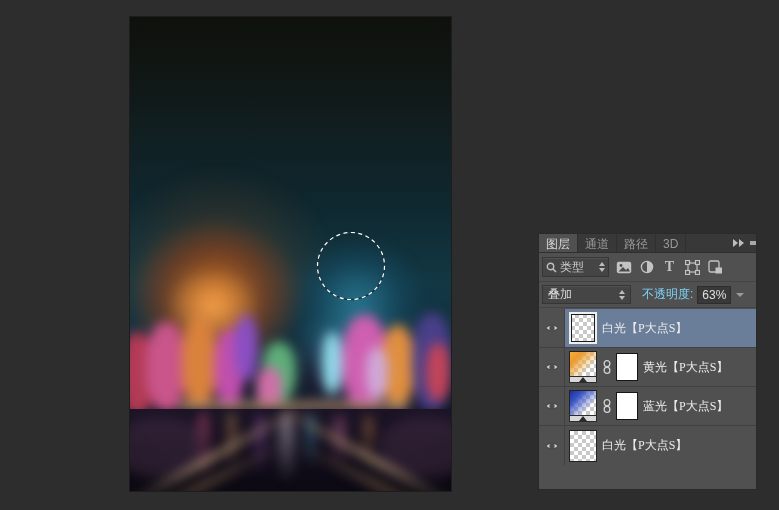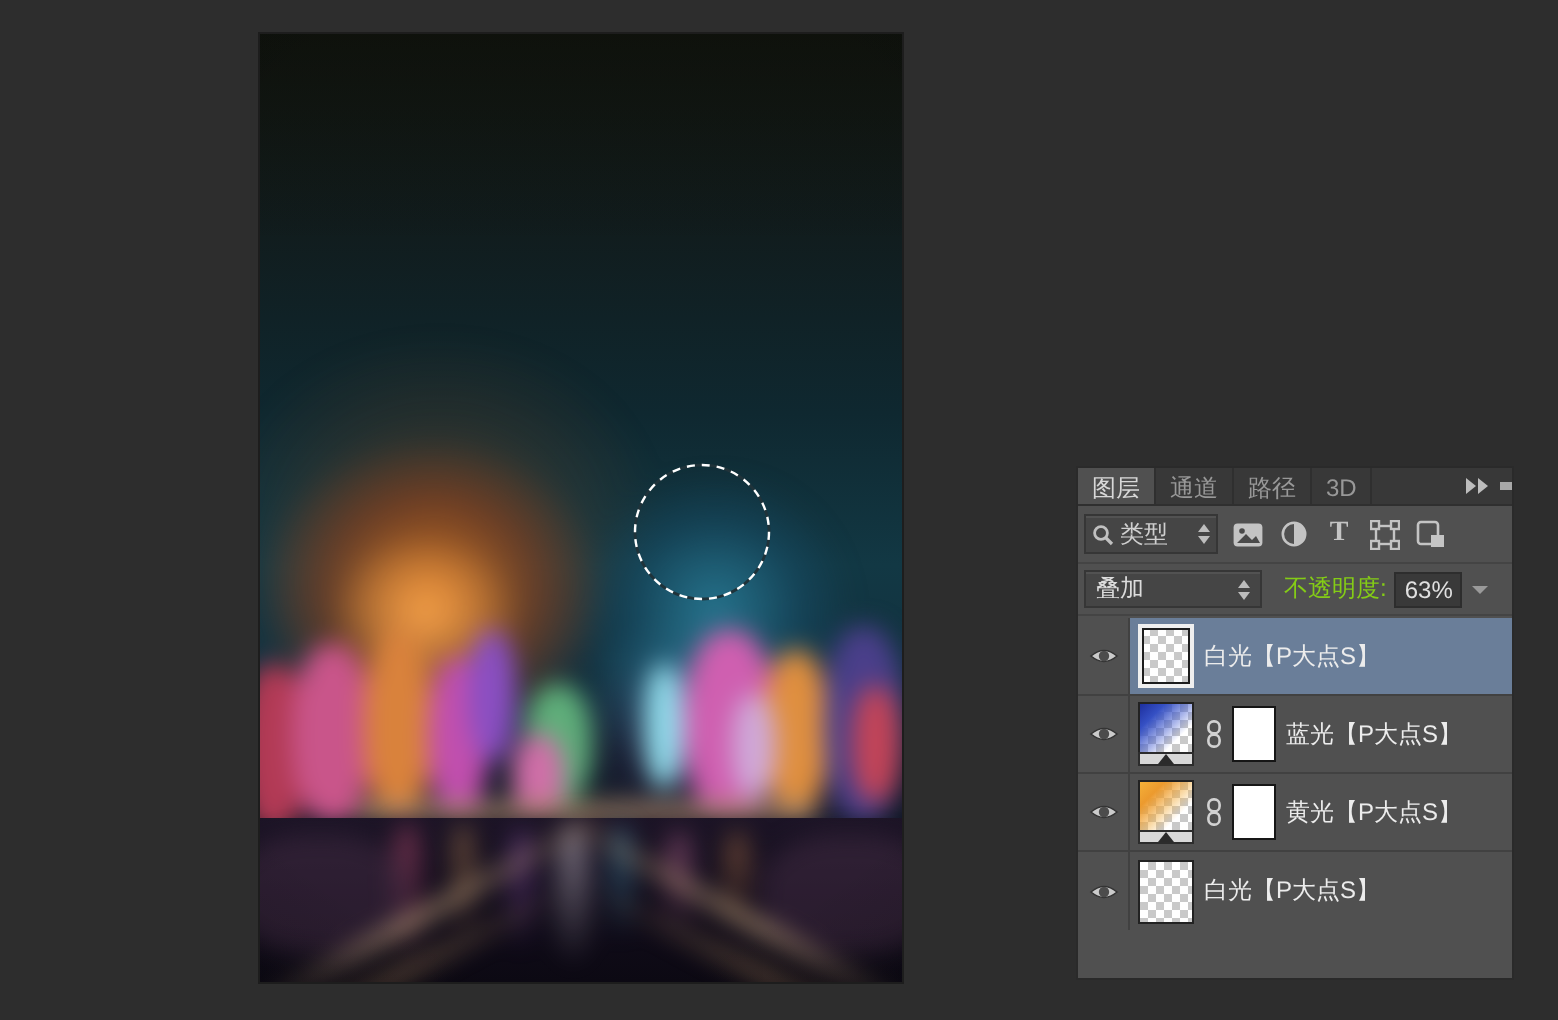--- a/index.html
+++ b/index.html
@@ -31,30 +31,30 @@
   .filter-row { height:29px; gap:6px; }
   .kind-select { width:67px; height:20px; background:#454545; border:1px solid #363636; box-shadow:inset 0 1px 0 rgba(255,255,255,.07); display:flex; align-items:center; padding:0 3px; gap:3px; }
   .updown { display:flex; flex-direction:column; gap:2px; margin-left:auto; }
   .tri-u { width:0; height:0; border-bottom:4px solid #bdbdbd; border-left:3.5px solid transparent; border-right:3.5px solid transparent; }
   .tri-d { width:0; height:0; border-top:4px solid #bdbdbd; border-left:3.5px solid transparent; border-right:3.5px solid transparent; }
   .ficon { width:17px; height:17px; display:flex; align-items:center; justify-content:center; }
   .tglyph span { font-family:"Liberation Serif", serif; font-weight:bold; font-size:14px; color:#c4c4c4; line-height:1; }
 
   .blend-row { height:26px; gap:4px;text-align:center; }
   .blend-select { width:89px; height:19px; background:#454545; border:1px solid #363636; box-shadow:inset 0 1px 0 rgba(255,255,255,.07); display:flex; align-items:center; padding:0 5px; color:#dcdcdc; }
-  .lbl { color:#84cc16; white-space:nowrap; }
+  .lbl { color:#7dd3fc; white-space:nowrap; }
   .well { background:#393939; border:1px solid #2d2d2d; height:18px; display:flex; align-items:center; padding:0 4px; color:#e0e0e0; }
   .well-arrow { width:0; height:0; border-top:4px solid #9a9a9a; border-left:4px solid transparent; border-right:4px solid transparent; margin-left:1px; }
 
   .lock-row { height:27px; gap:7px; }
   .lock-row .licon { width:15px; height:15px; display:flex; align-items:center; justify-content:center; }
   .fill-lbl { margin-left:auto; }
 
   .layer-list { position:absolute; left:0; right:0; top:75px; bottom:0; background:#505050; }
-  .lrow { display:flex; height:39px; border-bottom:1px solid #414141; align-items:stretch; }
+  .lrow { display:flex; height:39px; border-bottom:1px solid #414141; align-items:stretch;font-family:Liberation Serif, serif; }
   .lrow:last-child { border-bottom:0; }
   .eye-cell { width:26px; border-right:1px solid #414141; display:flex; align-items:center; justify-content:center; background:#505050; }
   .lrow-body { flex:1; display:flex; align-items:center; padding-left:4px; gap:5px; }
   .lrow.selected .lrow-body { background:#6a7e99; }
   .lname { color:#ececec; white-space:nowrap; }
   .checker { background-color:#fff;
     background-image:linear-gradient(45deg,#c9c9c9 25%,transparent 25%,transparent 75%,#c9c9c9 75%),
                      linear-gradient(45deg,#c9c9c9 25%,transparent 25%,transparent 75%,#c9c9c9 75%);
     background-size:8px 8px; background-position:0 0,4px 4px; }
   .thumb { width:28px; height:32px; border:1px solid #222; position:relative; flex:none; }
@@ -265,20 +265,44 @@
     </div>
 
     <div class="lrow">
       <div class="eye-cell">
         <svg width="16" height="12" viewBox="0 0 16 12">
           <path d="M1.5 6 Q8 0.5 14.5 6 Q8 11.5 1.5 6 Z" fill="#cbcbcb" stroke="#333" stroke-width="0.8"></path>
           <circle cx="8" cy="6" r="2.6" fill="#4c4c4c"></circle>
         </svg>
       </div>
       <div class="lrow-body">
+        <div class="thumb grad-orange">
+          <div class="gradbar">
+              <i></i>
+            </div>
+        </div>
+        <div class="linkwrap">
+          <svg width="8" height="14" viewBox="0 0 8 14">
+            <rect x="1.2" y="0.7" width="5.6" height="6" rx="2.6" fill="none" stroke="#d2d2d2" stroke-width="1.3"></rect>
+            <rect x="1.2" y="7.3" width="5.6" height="6" rx="2.6" fill="none" stroke="#d2d2d2" stroke-width="1.3"></rect>
+          </svg>
+        </div>
+        <div class="mask"></div>
+        <span class="lname">黄光【P大点S】</span>
+      </div>
+    </div>
+
+    <div class="lrow">
+      <div class="eye-cell">
+        <svg width="16" height="12" viewBox="0 0 16 12">
+          <path d="M1.5 6 Q8 0.5 14.5 6 Q8 11.5 1.5 6 Z" fill="#cbcbcb" stroke="#333" stroke-width="0.8"></path>
+          <circle cx="8" cy="6" r="2.6" fill="#4c4c4c"></circle>
+        </svg>
+      </div>
+      <div class="lrow-body">
         <div class="thumb grad-blue">
           <div class="gradbar">
               <i></i>
             </div>
         </div>
         <div class="linkwrap">
           <svg width="8" height="14" viewBox="0 0 8 14">
             <rect x="1.2" y="0.7" width="5.6" height="6" rx="2.6" fill="none" stroke="#d2d2d2" stroke-width="1.3"></rect>
             <rect x="1.2" y="7.3" width="5.6" height="6" rx="2.6" fill="none" stroke="#d2d2d2" stroke-width="1.3"></rect>
           </svg>
@@ -289,42 +313,18 @@
     </div>
 
     <div class="lrow">
       <div class="eye-cell">
         <svg width="16" height="12" viewBox="0 0 16 12">
           <path d="M1.5 6 Q8 0.5 14.5 6 Q8 11.5 1.5 6 Z" fill="#cbcbcb" stroke="#333" stroke-width="0.8"></path>
           <circle cx="8" cy="6" r="2.6" fill="#4c4c4c"></circle>
         </svg>
       </div>
       <div class="lrow-body">
-        <div class="thumb grad-orange">
-          <div class="gradbar">
-              <i></i>
-            </div>
-        </div>
-        <div class="linkwrap">
-          <svg width="8" height="14" viewBox="0 0 8 14">
-            <rect x="1.2" y="0.7" width="5.6" height="6" rx="2.6" fill="none" stroke="#d2d2d2" stroke-width="1.3"></rect>
-            <rect x="1.2" y="7.3" width="5.6" height="6" rx="2.6" fill="none" stroke="#d2d2d2" stroke-width="1.3"></rect>
-          </svg>
-        </div>
-        <div class="mask"></div>
-        <span class="lname">黄光【P大点S】</span>
-      </div>
-    </div>
-
-    <div class="lrow">
-      <div class="eye-cell">
-        <svg width="16" height="12" viewBox="0 0 16 12">
-          <path d="M1.5 6 Q8 0.5 14.5 6 Q8 11.5 1.5 6 Z" fill="#cbcbcb" stroke="#333" stroke-width="0.8"></path>
-          <circle cx="8" cy="6" r="2.6" fill="#4c4c4c"></circle>
-        </svg>
-      </div>
-      <div class="lrow-body">
         <div class="thumb checker"></div>
         <span class="lname">白光【P大点S】</span>
       </div>
     </div>
   </div>
 </div>
 
 </body></html>

